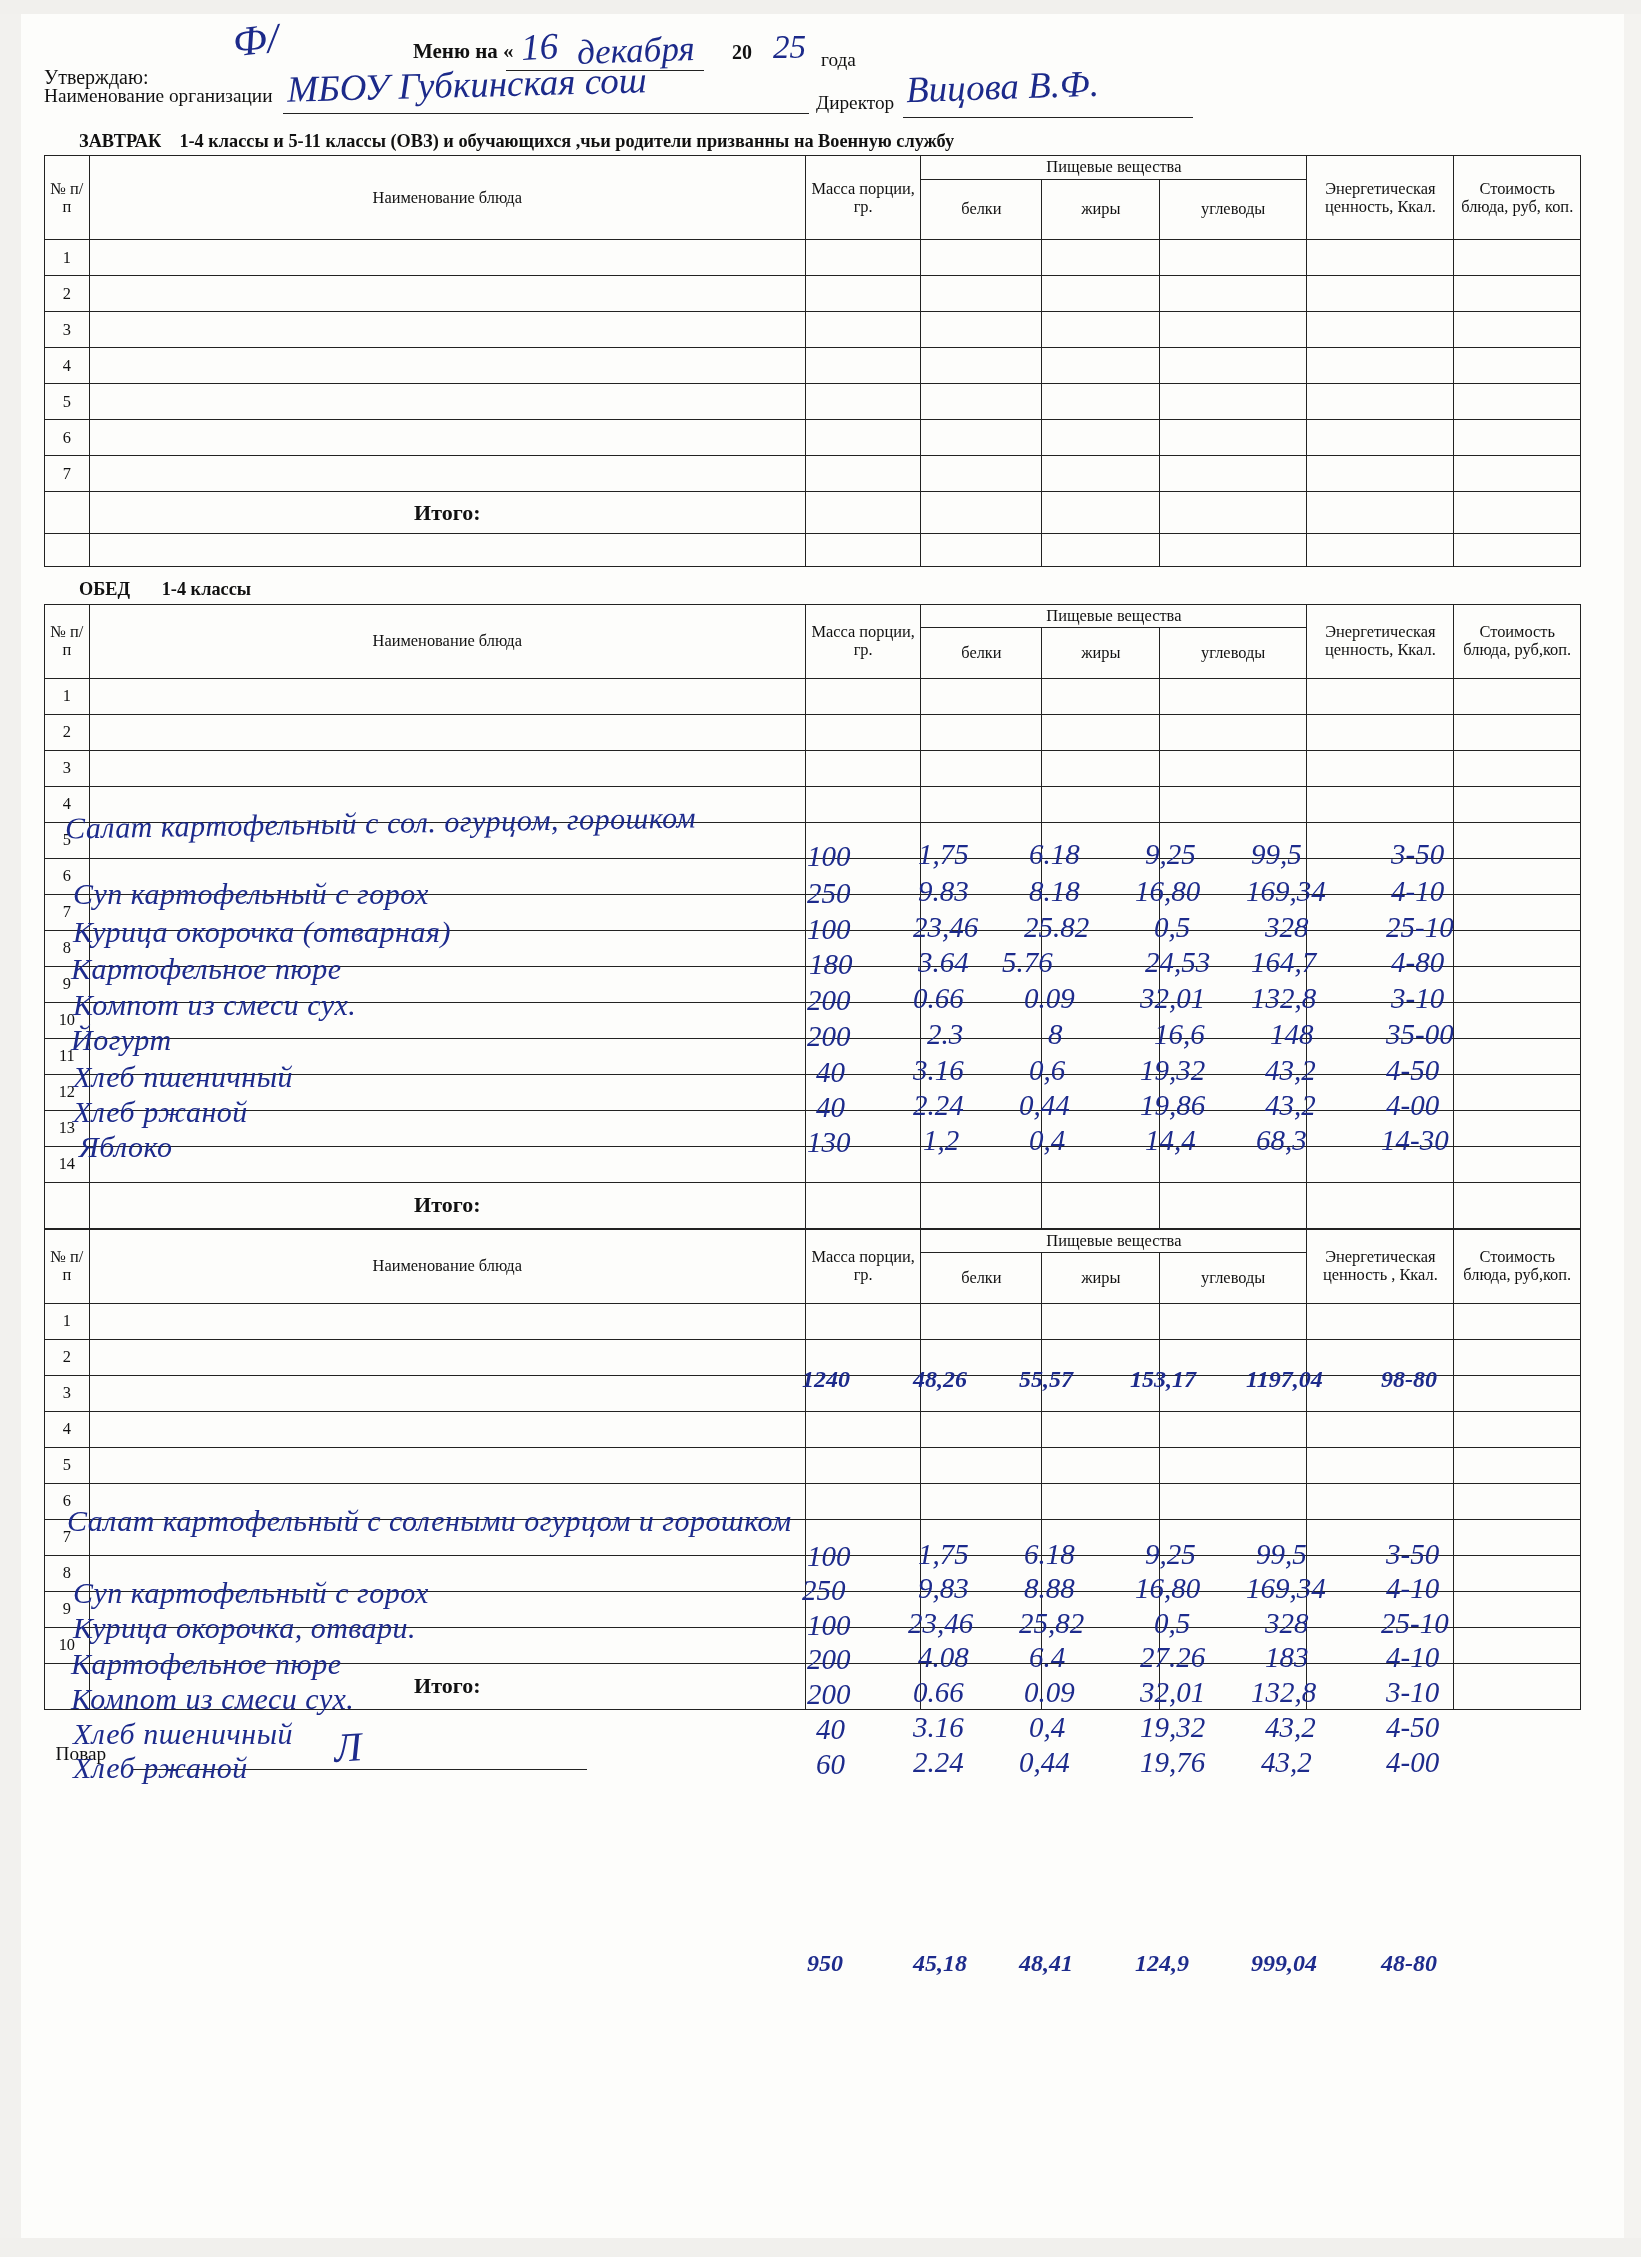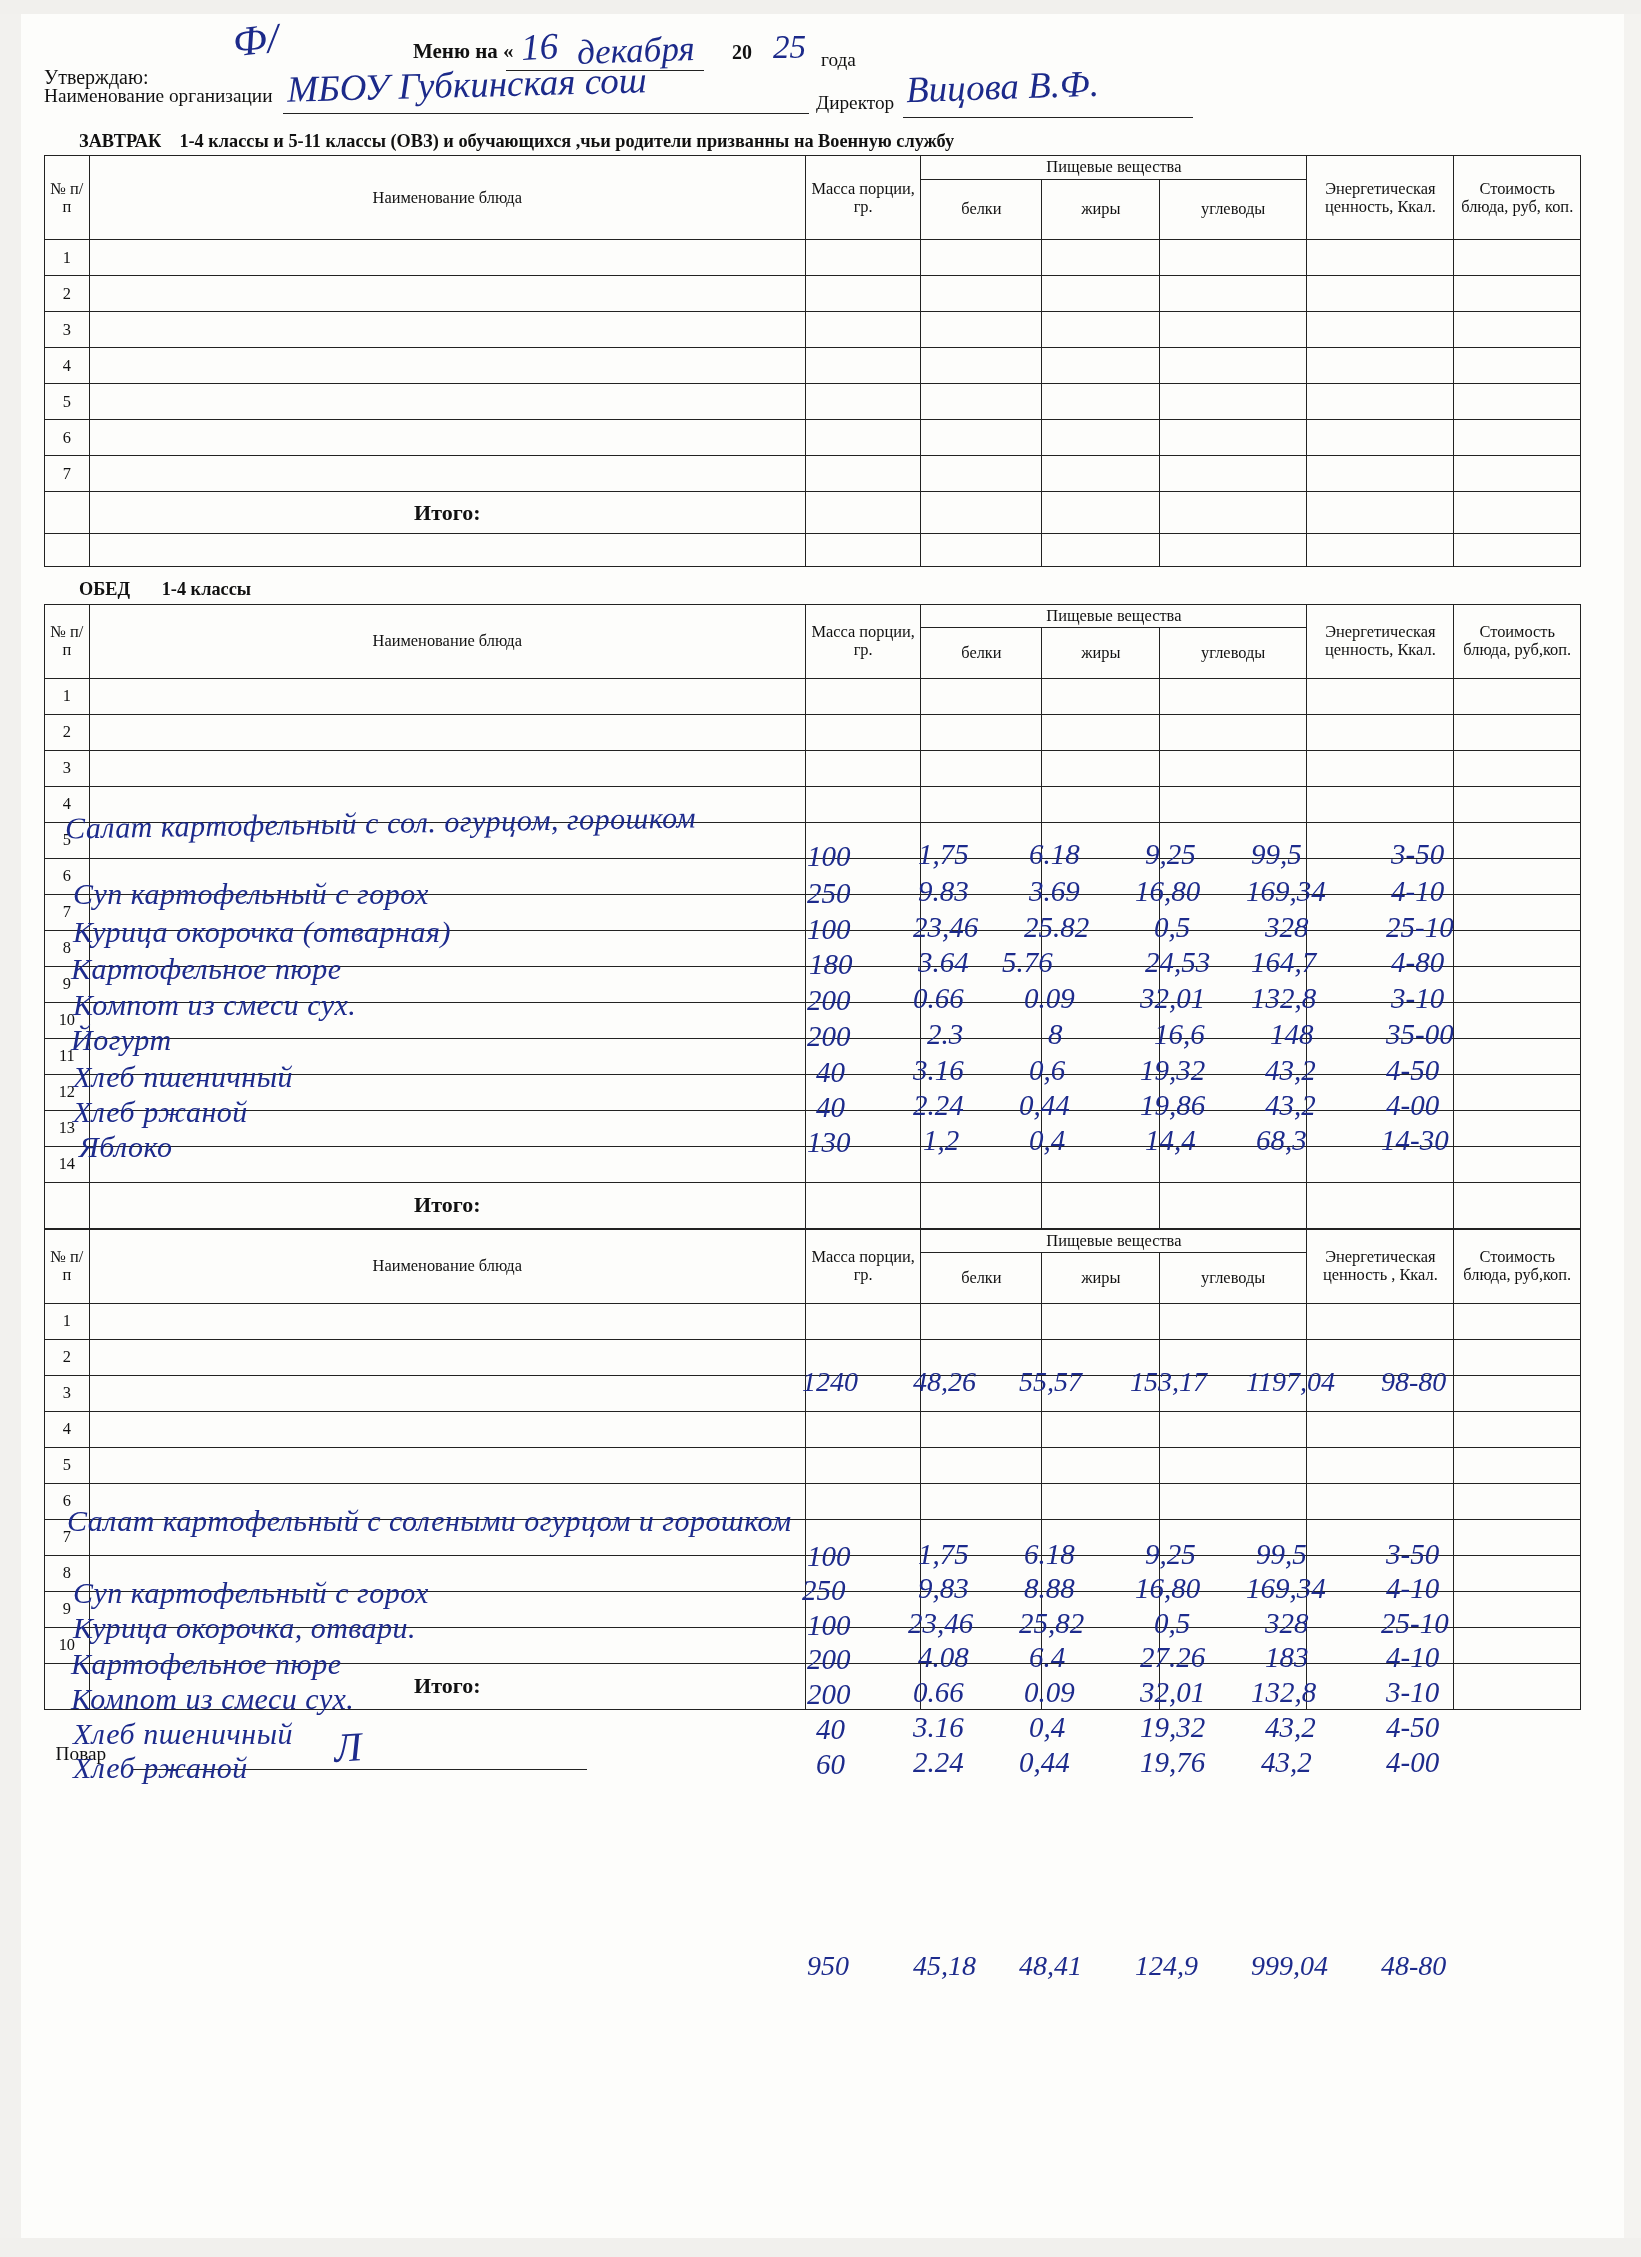--- a/index.html
+++ b/index.html
@@ -168,21 +168,21 @@
   }
   .hw {
     position: absolute;
     color: #1d2b8c;
     font-family: "Liberation Serif", serif;
     font-style: italic;
     white-space: nowrap;
   }
   .hw-dish { font-size: 30px; letter-spacing: 0.5px; }
   .hw-num  { font-size: 29px; }
-  .hw-tot  { font-size: 28px; }
+  .hw-tot  { font-size: 24px; font-weight: bold; }
 
   .footer {
     position: relative;
     margin-top: 17.4px;
     height: 58px;
   }
   .lbl-povar { position:absolute; left: 11.6px; top: 15.4px; font-size: 19.3px; }
   .ul-povar { position:absolute; left: 89px; top: 42px; width: 454px; border-bottom: 1.5px solid #222; }
   .hw-povar {
     position:absolute; left: 290px; top: -3.9px;
@@ -682,21 +682,21 @@
     <span class="hw hw-num" style="left:763px; top:811px;">100</span>
     <span class="hw hw-num" style="left:874px; top:809px;">1,75</span>
     <span class="hw hw-num" style="left:985px; top:809px;">6.18</span>
     <span class="hw hw-num" style="left:1101px; top:809px;">9,25</span>
     <span class="hw hw-num" style="left:1207px; top:809px;">99,5</span>
     <span class="hw hw-num" style="left:1347px; top:809px;">3-50</span>
 
     <span class="hw hw-dish" style="left:29px; top:848px;">Суп картофельный с горох</span>
     <span class="hw hw-num" style="left:763px; top:848px;">250</span>
     <span class="hw hw-num" style="left:874px; top:846px;">9.83</span>
-    <span class="hw hw-num" style="left:985px; top:846px;">3.69</span>
+    <span class="hw hw-num" style="left:985px; top:846px;">8.18</span>
     <span class="hw hw-num" style="left:1091px; top:846px;">16,80</span>
     <span class="hw hw-num" style="left:1202px; top:846px;">169,34</span>
     <span class="hw hw-num" style="left:1347px; top:846px;">4-10</span>
 
     <span class="hw hw-dish" style="left:29px; top:886px;">Курица окорочка (отварная)</span>
     <span class="hw hw-num" style="left:763px; top:884px;">100</span>
     <span class="hw hw-num" style="left:869px; top:882px;">23,46</span>
     <span class="hw hw-num" style="left:980px; top:882px;">25.82</span>
     <span class="hw hw-num" style="left:1110px; top:882px;">0,5</span>
     <span class="hw hw-num" style="left:1221px; top:882px;">328</span>

